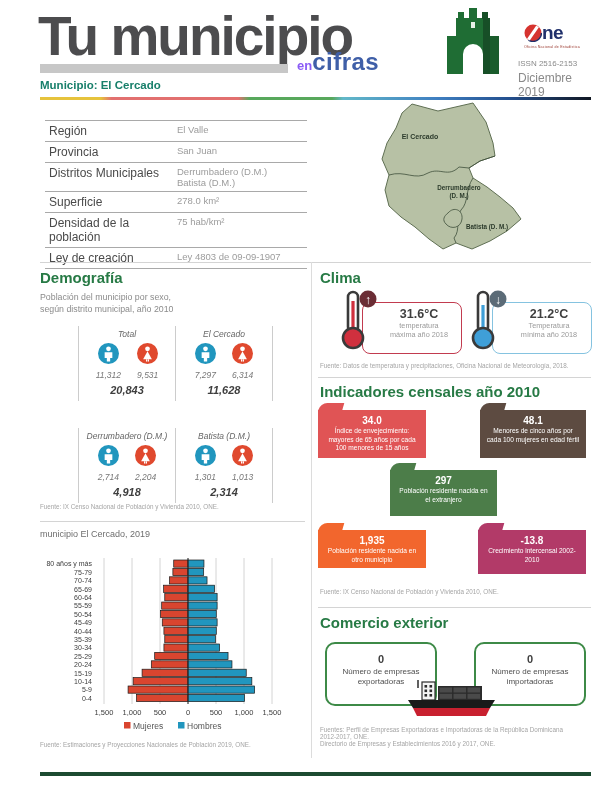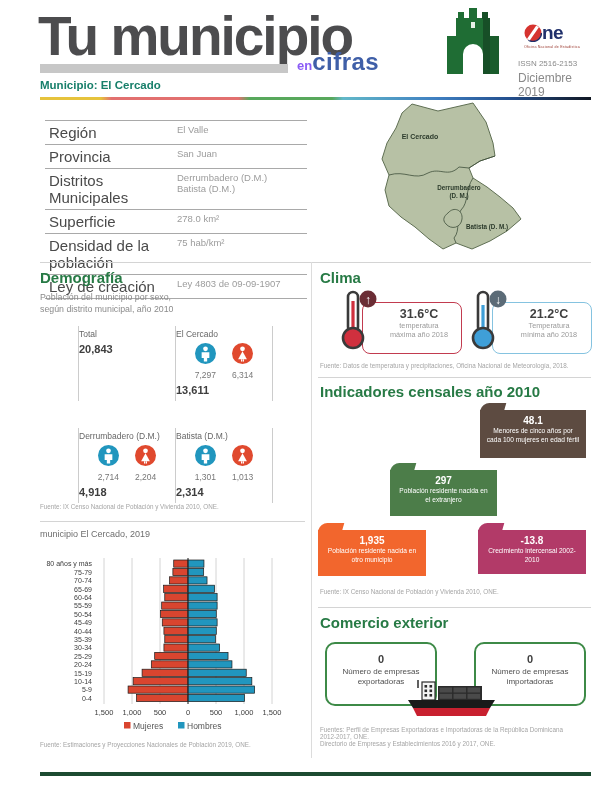--- a/index.html
+++ b/index.html
@@ -20,35 +20,35 @@
   .one-ne{font-size:19px;font-weight:800;color:#20306b;letter-spacing:-0.5px;}
   .one-tagline{font-size:3.6px;color:#9b3a30;margin-top:1px;letter-spacing:0.2px;}
   .issn-block{left:480px;top:59px;width:112px;text-align:left;padding-left:38px;box-sizing:border-box;}
   .issn{font-size:8px;color:#8a8a8a;}
   .date{font-size:12px;color:#8a8a8a;margin-top:3px;}
 
   
   .info-table{left:45px;top:120px;width:262px;}
   .info-row{display:flex;border-top:1px solid #a9a9a9;padding:3px 0 3px 4px;}
   .info-row:last-child{border-bottom:1px solid #a9a9a9;}
-  .info-label{width:128px;font-size:15px;color:#4a4a4a;}
+  .info-label{width:128px;font-size:12px;color:#4a4a4a;}
   .info-value{flex:1;font-size:9.5px;color:#9c9c9c;}
 
   
   .hline{background:#d4d4d4;height:1px;}
   .vline{background:#dcdcdc;width:1px;}
 
   
   .sec-head{font-size:15px;font-weight:700;color:#277a45;}
   .source{font-size:6.3px;color:#a5a5a5;}
 
   
   .demo-sub{left:40px;top:292px;font-size:8.8px;color:#8b8b8b;line-height:1.35;}
   .demo-row{position:absolute;left:78px;width:194px;display:flex;border-right:1px solid #cccccc;}
-  .demo-group{width:97px;border-left:1px solid #cccccc;text-align:left;padding:3px 0 5px;box-sizing:border-box;}
+  .demo-group{width:97px;border-left:1px solid #cccccc;text-align:center;padding:3px 0 5px;box-sizing:border-box;font-style:italic;}
   .demo-title{font-size:8.5px;color:#666;margin-bottom:4px;}
   .demo-pair{display:flex;justify-content:center;gap:16px;}
   .demo-num{font-size:8.5px;color:#777;margin-top:2px;}
   .demo-total{font-size:11px;font-weight:bold;color:#3e3e3e;margin-top:4px;}
 
   
   .pyr-title{left:40px;top:528px;font-size:9px;color:#6e6e6e;line-height:1.35;}
 
   
   .clima-card{position:absolute;border:1.5px solid;border-radius:8px;width:80px;height:46px;padding:4px 2px 0 16px;text-align:center;box-sizing:content-box;}
@@ -160,20 +160,40 @@
 
   <div class="abs sec-head" style="left:40px;top:269px;">Demografía</div>
   <div class="abs demo-sub">
     <div>Población del municipio por sexo,</div>
     <div>según distrito municipal, año 2010</div>
   </div>
 
   <div class="demo-row" style="top:326px;">
     <div class="demo-group">
       <div class="demo-title">Total</div>
+      <div class="demo-pair">
+        <div class="demo-stat">
+          <svg width="21" height="21" viewBox="0 0 24 24">
+              <circle cx="12" cy="12" r="12" fill="#2196be"></circle>
+              <circle cx="12" cy="6.6" r="2.7" fill="#fff"></circle>
+              <path d="M7.6,10.6 h8.8 v6.4 h-2.5 v4.2 h-3.8 v-4.2 h-2.5 z" fill="#fff"></path>
+            </svg>
+          <div class="demo-num">11,312</div>
+        </div>
+        <div class="demo-stat">
+          <svg width="21" height="21" viewBox="0 0 24 24">
+              <circle cx="12" cy="12" r="12" fill="#e0492e"></circle>
+              <circle cx="12" cy="6.6" r="2.7" fill="#fff"></circle>
+              <path d="M12,9.4 L17,18.6 h-10 z" fill="#fff"></path>
+              <rect x="10.3" y="18.6" width="1.4" height="2.6" fill="#fff"></rect>
+              <rect x="12.3" y="18.6" width="1.4" height="2.6" fill="#fff"></rect>
+            </svg>
+          <div class="demo-num">9,531</div>
+        </div>
+      </div>
       <div class="demo-total">20,843</div>
     </div>
     <div class="demo-group">
       <div class="demo-title">El Cercado</div>
       <div class="demo-pair">
         <div class="demo-stat">
           <svg width="21" height="21" viewBox="0 0 24 24">
               <circle cx="12" cy="12" r="12" fill="#2196be"></circle>
               <circle cx="12" cy="6.6" r="2.7" fill="#fff"></circle>
               <path d="M7.6,10.6 h8.8 v6.4 h-2.5 v4.2 h-3.8 v-4.2 h-2.5 z" fill="#fff"></path>
@@ -184,21 +204,21 @@
           <svg width="21" height="21" viewBox="0 0 24 24">
               <circle cx="12" cy="12" r="12" fill="#e0492e"></circle>
               <circle cx="12" cy="6.6" r="2.7" fill="#fff"></circle>
               <path d="M12,9.4 L17,18.6 h-10 z" fill="#fff"></path>
               <rect x="10.3" y="18.6" width="1.4" height="2.6" fill="#fff"></rect>
               <rect x="12.3" y="18.6" width="1.4" height="2.6" fill="#fff"></rect>
             </svg>
           <div class="demo-num">6,314</div>
         </div>
       </div>
-      <div class="demo-total">13,611</div>
+      <div class="demo-total">11,628</div>
     </div>
   </div>
 
   <div class="demo-row" style="top:428px;">
     <div class="demo-group">
       <div class="demo-title">Derrumbadero (D.M.)</div>
       <div class="demo-pair">
         <div class="demo-stat">
           <svg width="21" height="21" viewBox="0 0 24 24">
               <circle cx="12" cy="12" r="12" fill="#2196be"></circle>
@@ -350,29 +370,33 @@
     <rect x="13.4" y="16" width="3.2" height="28" fill="#3f9fd8"></rect>
     <circle cx="15" cy="49" r="10" fill="#3f9fd8" stroke="#3a3a3a" stroke-width="2.6"></circle>
     <circle cx="30" cy="10" r="8.5" fill="#5b6b77"></circle>
     <text x="30" y="14.5" text-anchor="middle" font-size="12" font-weight="bold" fill="#ffffff">↓</text>
   </svg>
 
   <div class="abs source" style="left:320px;top:362px;width:272px;">Fuente: Datos de temperatura y precipitaciones, Oficina Nacional de Meteorología, 2018.</div>
 
   <div class="abs sec-head" style="left:320px;top:383px;">Indicadores censales año 2010</div>
 
+  <div class="ind-box" style="left: 318px; top: 410px; width: 108px; height: 48px; background-color: rgb(224, 84, 85);">
+    <div class="ind-value">34.0</div>
+    <div class="ind-text">Índice de envejecimiento: mayores de 65 años por cada 100 menores de 15 años</div>
+  </div>
   <div class="ind-box" style="left: 480px; top: 410px; width: 106px; height: 48px; background-color: rgb(93, 75, 65);">
     <div class="ind-value">48.1</div>
     <div class="ind-text">Menores de cinco años por cada 100 mujeres en edad fértil</div>
   </div>
   <div class="ind-box" style="left: 390px; top: 470px; width: 107px; height: 46px; background-color: rgb(76, 125, 73);">
     <div class="ind-value">297</div>
     <div class="ind-text">Población residente nacida en el extranjero</div>
   </div>
-  <div class="ind-box" style="left: 318px; top: 530px; width: 108px; height: 46px; background-color: rgb(242, 102, 45);">
+  <div class="ind-box" style="left: 318px; top: 530px; width: 108px; height: 38px; background-color: rgb(242, 102, 45);">
     <div class="ind-value">1,935</div>
     <div class="ind-text">Población residente nacida en otro municipio</div>
   </div>
   <div class="ind-box" style="left: 478px; top: 530px; width: 108px; height: 44px; background-color: rgb(178, 58, 104);">
     <div class="ind-value">-13.8</div>
     <div class="ind-text">Crecimiento intercensal 2002-2010</div>
   </div>
 
   <div class="abs source" style="left:320px;top:588px;">Fuente: IX Censo Nacional de Población y Vivienda 2010, ONE.</div>
 

